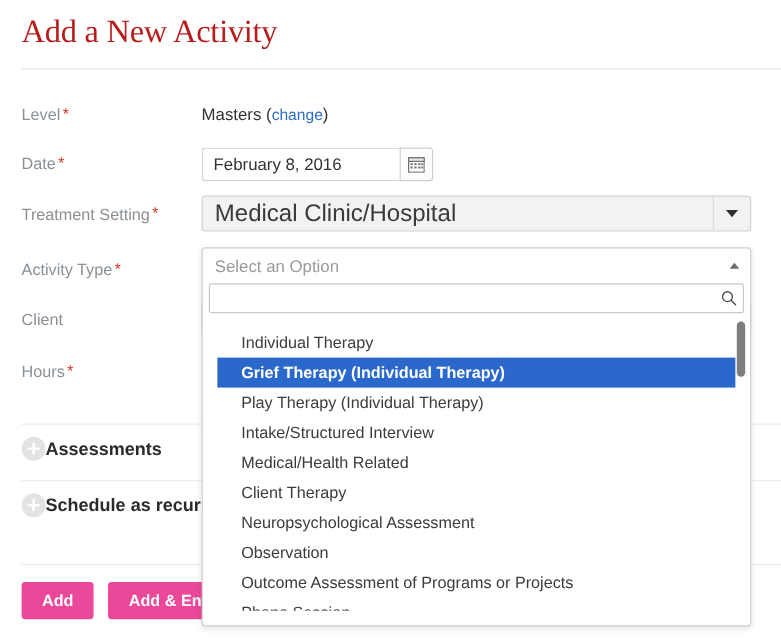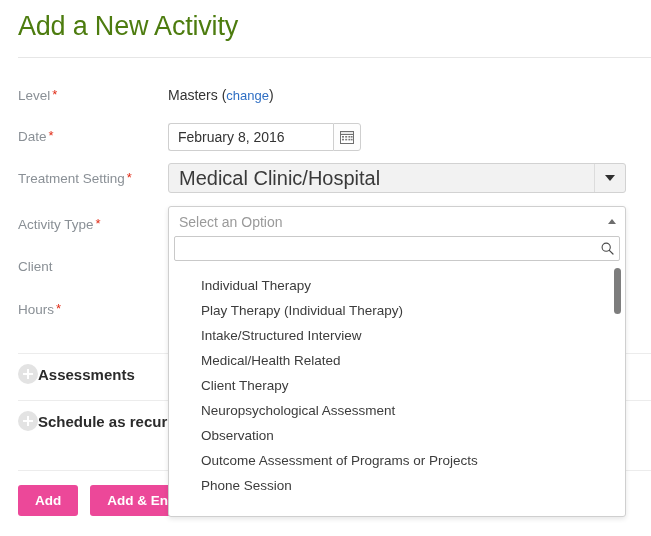--- a/index.html
+++ b/index.html
@@ -19,23 +19,24 @@
     -webkit-font-smoothing: antialiased;
   }
 
   
   #page-title {
     position: absolute;
     left: 18px;
     top: 8px;
     font-size: 27px;
     font-weight: 400;
-    color: #4d7c0f;
+    color: #b91c1c;
     letter-spacing: -0.2px;
     line-height: 36px;
+    font-family: Liberation Serif, serif;
   }
   #title-rule {
     position: absolute;
     left: 18px;
     top: 57px;
     width: 633px;
     height: 1px;
     background: #e6e6e6;
   }
 
@@ -442,20 +443,21 @@
       <span id="activity-search-icon">
         <svg width="13" height="13" viewBox="0 0 13 13">
           <circle cx="5.2" cy="5.2" r="4.1" fill="none" stroke="#4a4a4a" stroke-width="1.1"></circle>
           <line x1="8.3" y1="8.3" x2="12" y2="12" stroke="#4a4a4a" stroke-width="1.2" stroke-linecap="round"></line>
         </svg>
       </span>
     </div>
 
     <ul id="activity-options">
         <li>Individual Therapy</li>
+        <li class="selected">Grief Therapy (Individual Therapy)</li>
         <li>Play Therapy (Individual Therapy)</li>
         <li>Intake/Structured Interview</li>
         <li>Medical/Health Related</li>
         <li>Client Therapy</li>
         <li>Neuropsychological Assessment</li>
         <li>Observation</li>
         <li>Outcome Assessment of Programs or Projects</li>
         <li>Phone Session</li>
       </ul>
 

